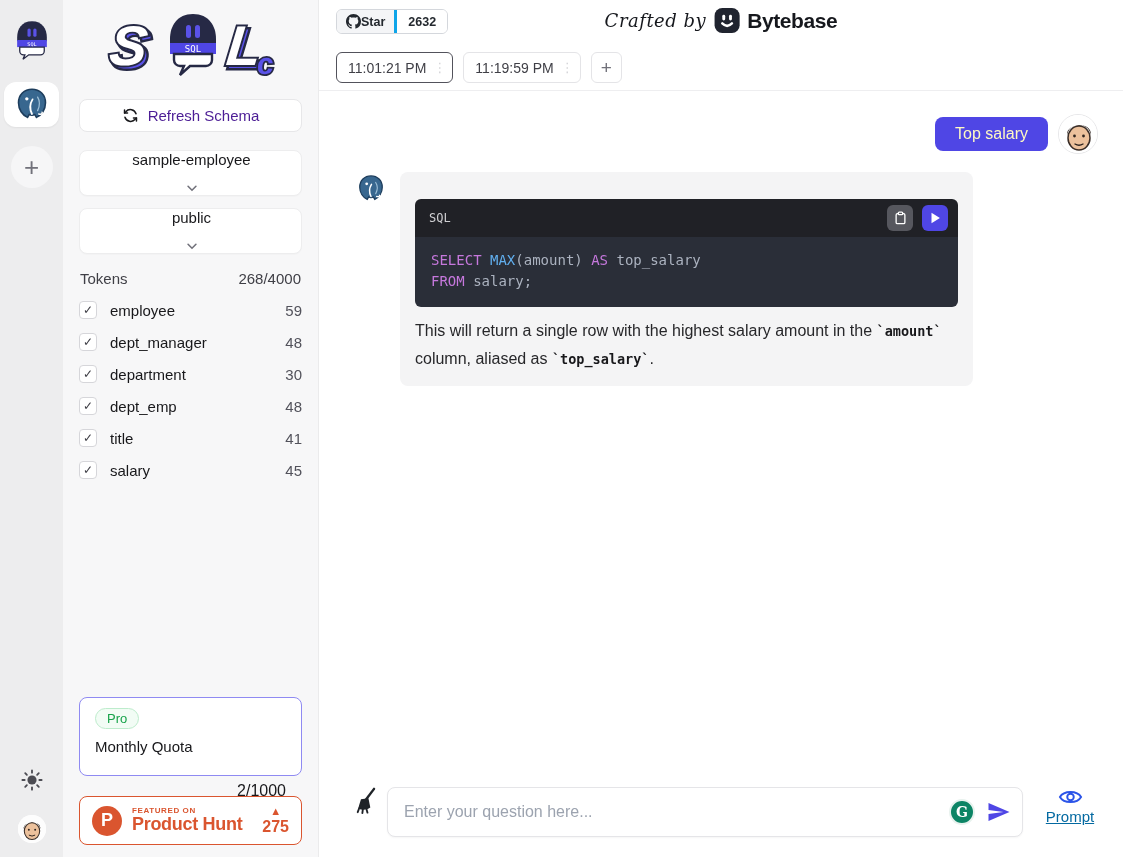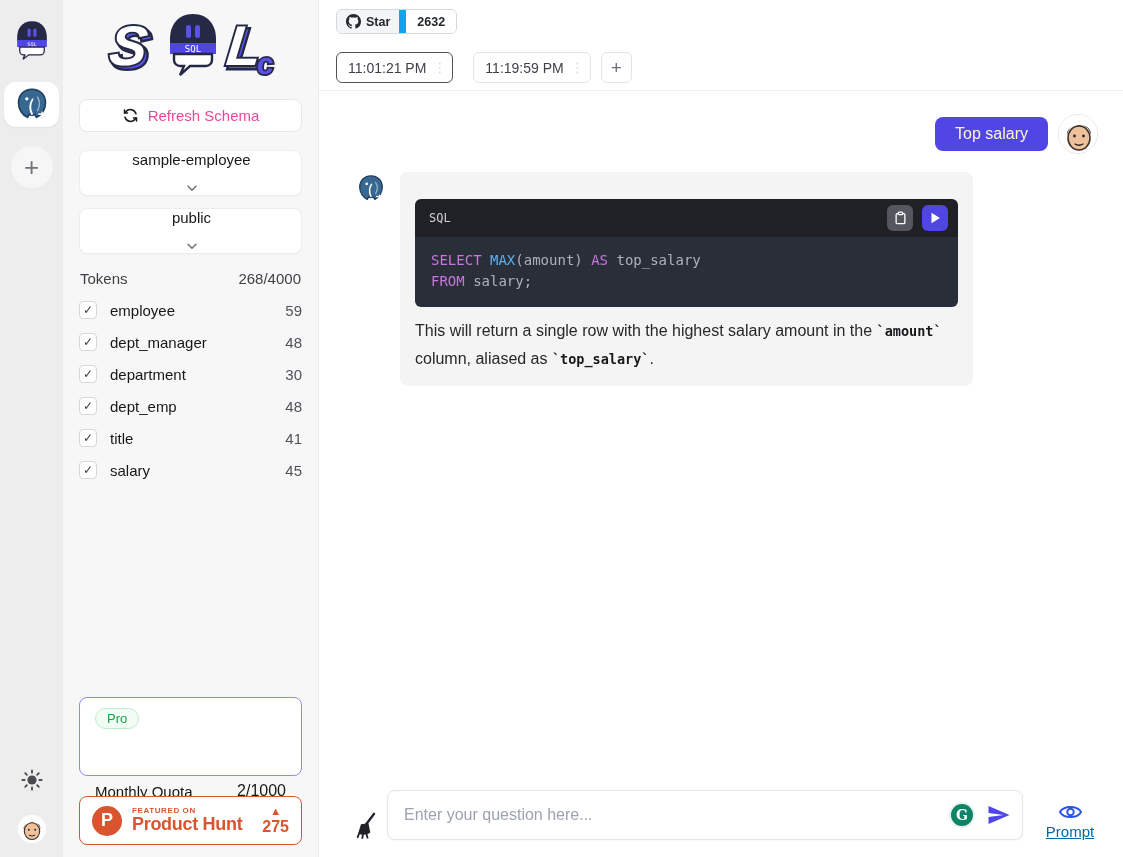--- a/index.html
+++ b/index.html
@@ -12,48 +12,48 @@
   .rail-bot { margin-top:20px; width:38px; height:40px; cursor:pointer; }
   .rail-conn { margin-top:22px; width:55px; height:45px; background:#fff; border-radius:12px; display:flex; align-items:center; justify-content:center; box-shadow:0 1px 2px rgba(0,0,0,.06); cursor:pointer; }
   .rail-plus { margin-top:19px; width:42px; height:42px; border-radius:50%; background:#f6f6f7; color:#71717a; font-size:26px; font-weight:300; display:flex; align-items:center; justify-content:center; cursor:pointer; }
   .rail-spacer { flex:1; }
   .rail-theme { margin-bottom:20px; cursor:pointer; }
   .rail-user { margin-bottom:14px; width:28px; height:28px; border-radius:50%; overflow:hidden; cursor:pointer; background:#fff; }
 
   
   .sidebar { width:256px; background:#f7f7f8; flex-shrink:0; padding:0 16px; position:relative; border-right:1px solid #ebebec; }
   .logo { display:block; margin:8px auto 13px; }
-  .btn-refresh { width:100%; height:33px; background:#fff; border:1px solid #e7e7e9; border-radius:8px; display:flex; align-items:center; justify-content:center; gap:9px; font-size:15px; color:#ec4899; cursor:pointer; }
+  .btn-refresh { width:100%; height:33px; background:#fff; border:1px solid #e7e7e9; border-radius:8px; display:flex; align-items:center; justify-content:center; gap:9px; font-size:15px; color:#4c1d95; cursor:pointer; }
   .select { margin-top:18px; width:100%; height:46px; background:#fff; border:1px solid #ededee; border-radius:8px; display:flex; align-items:center; justify-content:space-between; padding:0 14px 0 16px; font-size:15px; color:#18181b; cursor:pointer; box-shadow:0 1px 1px rgba(0,0,0,.02);flex-direction:column; }
   .select + .select { margin-top:12px; }
   .tokens-row { margin-top:16px; display:flex; justify-content:space-between; font-size:15px; color:#3f3f46; padding:0 1px; }
   .table-list { margin-top:7px; }
   .table-row { height:32px; display:flex; align-items:center; font-size:15px; color:#18181b; }
   .cbox { width:18px; height:18px; background:#fff; border:1px solid #d6d6da; border-radius:4px; margin-right:13px; display:flex; align-items:center; justify-content:center; font-size:12px; color:#3f3f46; cursor:pointer; flex-shrink:0; }
   .table-name { flex:1; }
   .table-tokens { color:#52525b; }
 
   .quota-card { position:absolute; left:16px; right:16px; bottom:81px; height:79px; background:#fff; border:1px solid #8f8af2; border-radius:8px; padding:10px 15px; }
   .pro-pill { display:inline-block; padding:2px 11px; border:1px solid #bdeccc; background:#f2fcf5; color:#17a34a; font-size:13px; border-radius:999px; }
-  .quota-row { margin-top:9px; display:flex; justify-content:space-between; align-items:flex-end; font-size:15px; color:#18181b; }
+  .quota-row { margin-top:9px; display:flex; justify-content:space-between; align-items:flex-start; font-size:15px; color:#18181b; }
   .quota-val { font-size:16px;margin-top:44px; }
 
   .ph-card { position:absolute; left:16px; right:16px; bottom:12px; height:49px; background:#fff; border:1px solid #da552f; border-radius:8px; display:flex; align-items:center; padding:0 12px 0 12px; cursor:pointer; }
   .ph-logo { width:30px; height:30px; border-radius:50%; background:#da552f; color:#fff; font-weight:bold; font-size:18px; display:flex; align-items:center; justify-content:center; margin-right:10px; flex-shrink:0; }
   .ph-text { flex:1; line-height:1.05; }
   .ph-featured { font-size:8px; font-weight:bold; letter-spacing:.6px; color:#da552f; }
   .ph-name { font-size:18px; font-weight:bold; color:#da552f; letter-spacing:-.3px; }
   .ph-vote { text-align:center; color:#da552f; line-height:1; }
   .ph-tri { font-size:11px; }
   .ph-count { font-size:16px; font-weight:bold; margin-top:2px; }
 
   
   .main { flex:1; background:#fff; position:relative; }
   .gh-star { position:absolute; top:9px; left:17px; display:flex; align-items:stretch; border:1px solid #d4d7dc; border-radius:6px; overflow:hidden; font-size:12.5px; font-weight:bold; color:#24292f; cursor:pointer; background:#fff; }
-  .gh-left { display:flex; align-items:center; gap:5px; padding:4px 9px; background:#f4f5f7; border-right:7px solid #0ea5e9; }
+  .gh-left { display:flex; align-items:center; padding:4px 9px; background:#f4f5f7; border-right:3px solid #0ea5e9; }
   .gh-count { display:flex; align-items:center; padding:4px 11px; background:#fff; }
   .crafted { position:absolute; top:7px; left:50%; transform:translateX(-50%); display:flex; align-items:center; gap:7px; }
   .crafted-by { font-family:"DejaVu Serif", serif; font-style:italic; font-size:18px; color:#16181d; letter-spacing:.5px; }
   .brand-name { font-size:21px; font-weight:bold; color:#16181d; letter-spacing:-.4px; }
 
   .tabs-row { position:absolute; top:52px; left:0; right:0; height:39px; border-bottom:1px solid #eeeef0; display:flex; align-items:flex-start; padding-left:17px; gap:10px; }
   .tab { height:31px; border:1px solid #e4e4e7; background:#fff; border-radius:6px; display:flex; align-items:center; gap:7px; padding:0 6px 0 11px; font-size:14px; color:#3f3f46; cursor:pointer; }
   .tab.active { border-color:#52525b; }
   .tab-kebab { color:#d4d4d8; font-size:13px; }
   .tab-add { width:31px; height:31px; border:1px solid #e4e4e7; border-radius:6px; background:#fff; color:#71717a; font-size:19px; display:flex; align-items:center; justify-content:center; cursor:pointer; }
@@ -75,21 +75,21 @@
   .code-btn { width:26px; height:26px; border-radius:6px; display:flex; align-items:center; justify-content:center; cursor:pointer; border:none; }
   .btn-copy { background:#56575e; }
   .btn-run { background:#4f46e5; margin-left:9px; }
   .code-body { background:#2a2e38; padding:13px 16px 15px; font-family:"DejaVu Sans Mono", monospace; font-size:14px; line-height:21px; }
   .tok-kw { color:#c678dd; }
   .tok-fn { color:#61afef; }
   .tok-pl { color:#abb2bf; }
 
   .timestamp { margin:7px 0 0 81px; font-size:13px; color:#a1a1aa; }
 
-  .composer { position:absolute; bottom:0; left:0; right:0; height:49px; display:flex; align-items:flex-end; padding:0 20px 17px 36px; background:#fff; }
+  .composer { position:absolute; bottom:0; left:0; right:0; height:70px; display:flex; align-items:flex-start; padding:0 20px 17px 36px; background:#fff; }
   .broom { flex-shrink:0; margin-right:7px; cursor:pointer; }
   .input-wrap { position:relative; flex:1; height:50px; }
   .q-input { width:100%; height:50px; border:1px solid #e5e5e8; border-radius:8px; padding:0 86px 0 16px; font-size:16px; color:#27272a; outline:none; box-shadow:0 1px 2px rgba(0,0,0,.04); font-family:"Liberation Sans", sans-serif; }
   .q-input::placeholder { color:#9ca3af; }
   .gram { position:absolute; right:48px; top:12px; width:26px; height:26px; border-radius:50%; background:#0c8465; border:2px solid #e8f2ee; color:#fff; font-family:"DejaVu Serif", serif; font-weight:bold; font-size:14px; display:flex; align-items:center; justify-content:center; cursor:pointer; }
   .send { position:absolute; right:12px; top:13px; cursor:pointer; }
   .prompt-btn { width:66px; margin-left:14px; display:flex; flex-direction:column; align-items:center; gap:1px; cursor:pointer; color:#0369a1;text-decoration:underline; }
   .prompt-label { font-size:15px; }
 </style>
 </head>
@@ -255,23 +255,33 @@
     <div class="gh-star">
       <span class="gh-left">
         <svg width="15" height="15" viewBox="0 0 16 16">
             <path fill="#24292f" d="M8 0C3.58 0 0 3.58 0 8c0 3.54 2.29 6.53 5.47 7.59.4.07.55-.17.55-.38 0-.19-.01-.82-.01-1.49-2.01.37-2.53-.49-2.69-.94-.09-.23-.48-.94-.82-1.13-.28-.15-.68-.52-.01-.53.63-.01 1.08.58 1.23.82.72 1.21 1.87.87 2.33.66.07-.52.28-.87.51-1.07-1.78-.2-3.64-.89-3.64-3.95 0-.87.31-1.59.82-2.15-.08-.2-.36-1.02.08-2.12 0 0 .67-.21 2.2.82.64-.18 1.32-.27 2-.27s1.36.09 2 .27c1.53-1.04 2.2-.82 2.2-.82.44 1.1.16 1.92.08 2.12.51.56.82 1.27.82 2.15 0 3.07-1.87 3.75-3.65 3.95.29.25.54.73.54 1.48 0 1.07-.01 1.93-.01 2.2 0 .21.15.46.55.38A8.01 8.01 0 0 0 16 8c0-4.42-3.58-8-8-8z"></path>
           </svg>
         <span>Star</span>
       </span>
       <span class="gh-count">2632</span>
     </div>
 
+    <div class="crafted">
+      <span class="crafted-by">Crafted by</span>
+      <svg width="27" height="27" viewBox="0 0 28 28">
+        <rect x="1" y="1" width="26" height="26" rx="8" fill="#20242f"></rect>
+        <rect x="9" y="8" width="3" height="6" rx="1.5" fill="#fff"></rect>
+        <rect x="16" y="8" width="3" height="6" rx="1.5" fill="#fff"></rect>
+        <path d="M9 17 q5 5 10 0" stroke="#fff" stroke-width="2.6" fill="none" stroke-linecap="round"></path>
+      </svg>
+      <span class="brand-name">Bytebase</span>
+    </div>
 
     <div class="tabs-row">
-      <div style="display:flex; gap:20px;">
+      <div style="display:flex; gap:10px;">
           <div class="tab active">
             <span>11:01:21 PM</span>
             <span class="tab-kebab">⋮</span>
           </div>
           <div class="tab">
             <span>11:19:59 PM</span>
             <span class="tab-kebab">⋮</span>
           </div>
         </div>
       <div class="tab-add">+</div>

